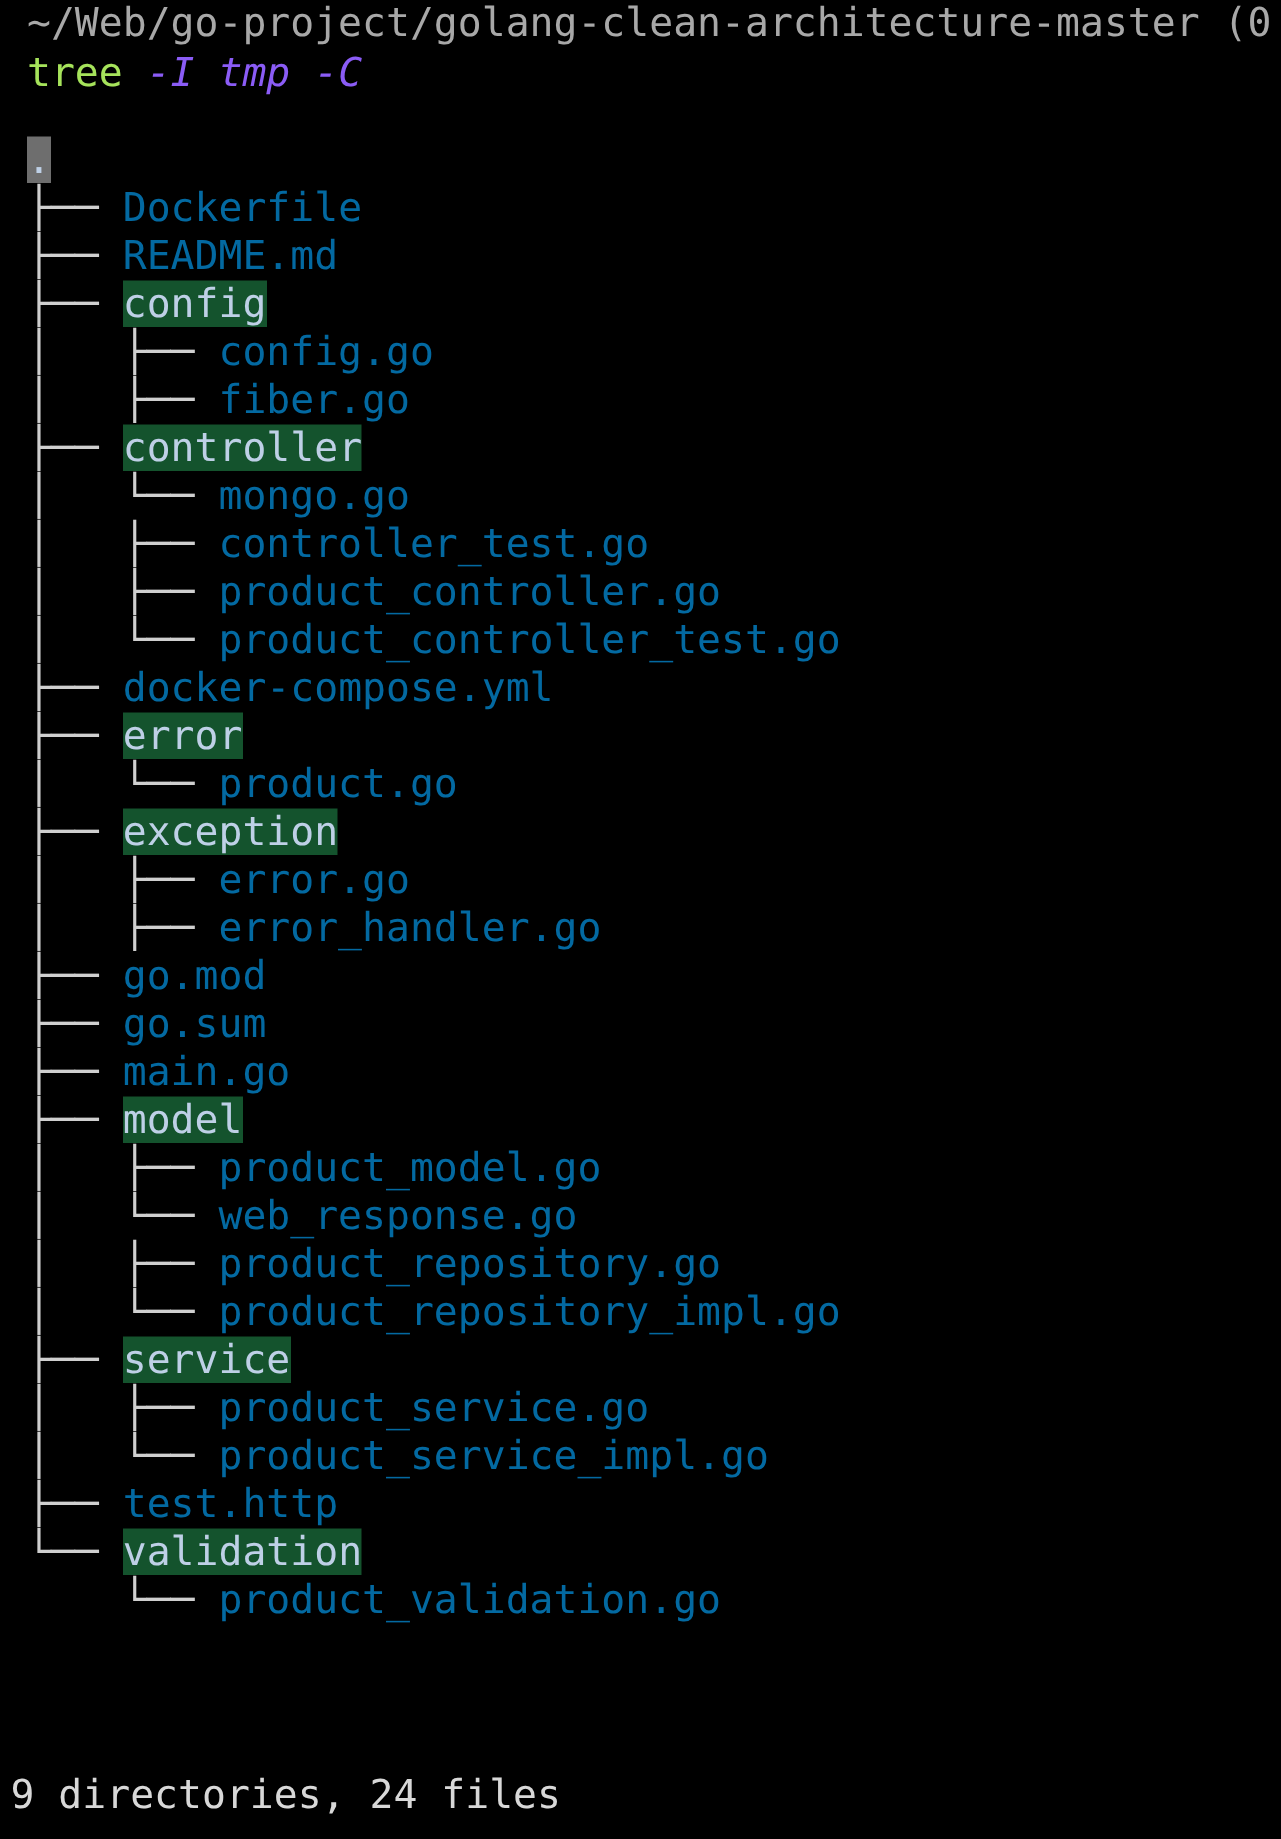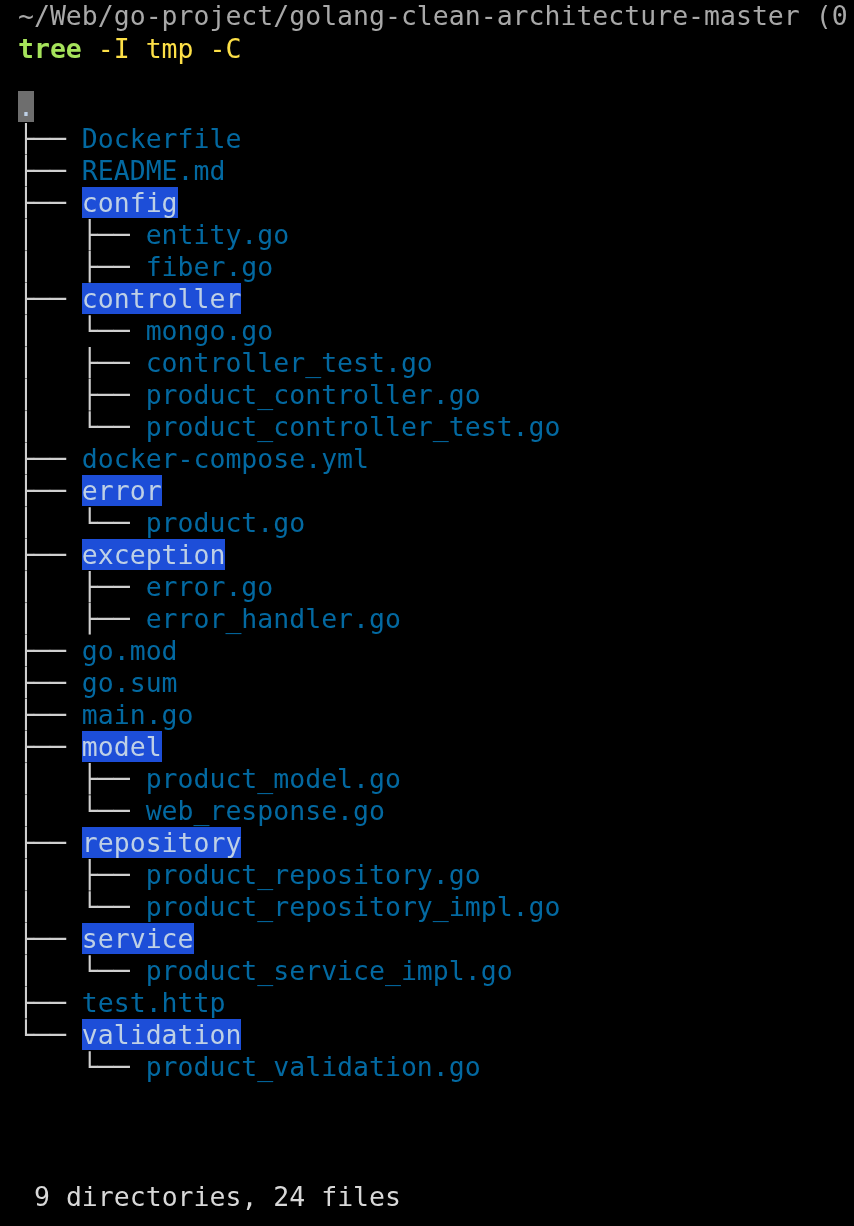--- a/index.html
+++ b/index.html
@@ -36,50 +36,51 @@
     top: 0px;
     color: #a8a8a8;
   }
   #command-line {
     position: absolute;
     left: 18px;
     top: 33px;
   }
   .cmd-name {
     color: #a6e35b;
-    font-weight: bold;
+    font-weight: normal;
   }
   .cmd-args {
-    color: #fde047;
+    color: #8b5cf6;
+    font-style: italic;
   }
   #tree-body {
     position: absolute;
     left: 18px;
     top: 91px;
   }
   #summary-line {
     position: absolute;
-    left: 34px;
+    left: 7px;
     top: 1181px;
     color: #d8d8d8;
   }
   .tree-row {
     font-family: "DejaVu Sans Mono", monospace;
     font-size: 26.5px;
     line-height: 32px;
     height: 32px;
     white-space: pre;
     color: #d8d8d8;
   }
   .connector {
     color: #cfcfcf;
   }
   .dir {
     color: #bed0e6;
-    background: #1d4ed8;
+    background: #14532d;
   }
   .file {
     color: #0369a1;
   }
   .root {
     color: #bed0e6;
     background: #6e6e6e;
   }
 </style>
 </head>
@@ -89,43 +90,43 @@
 
   <div class="line" id="prompt-line">~/Web/go-project/golang-clean-architecture-master (0.059s)</div>
 
   <div class="line" id="command-line"><span class="cmd-name">tree</span><span class="cmd-args"> -I tmp -C</span></div>
 
   <div id="tree-body">
       <div class="tree-row"><span class="root">.</span></div>
       <div class="tree-row"><span class="connector">├── </span><span class="file">Dockerfile</span></div>
       <div class="tree-row"><span class="connector">├── </span><span class="file">README.md</span></div>
       <div class="tree-row"><span class="connector">├── </span><span class="dir">config</span></div>
-      <div class="tree-row"><span class="connector">│   ├── </span><span class="file">entity.go</span></div>
+      <div class="tree-row"><span class="connector">│   ├── </span><span class="file">config.go</span></div>
       <div class="tree-row"><span class="connector">│   ├── </span><span class="file">fiber.go</span></div>
       <div class="tree-row"><span class="connector">├── </span><span class="dir">controller</span></div>
       <div class="tree-row"><span class="connector">│   └── </span><span class="file">mongo.go</span></div>
       <div class="tree-row"><span class="connector">│   ├── </span><span class="file">controller_test.go</span></div>
       <div class="tree-row"><span class="connector">│   ├── </span><span class="file">product_controller.go</span></div>
       <div class="tree-row"><span class="connector">│   └── </span><span class="file">product_controller_test.go</span></div>
       <div class="tree-row"><span class="connector">├── </span><span class="file">docker-compose.yml</span></div>
       <div class="tree-row"><span class="connector">├── </span><span class="dir">error</span></div>
       <div class="tree-row"><span class="connector">│   └── </span><span class="file">product.go</span></div>
       <div class="tree-row"><span class="connector">├── </span><span class="dir">exception</span></div>
       <div class="tree-row"><span class="connector">│   ├── </span><span class="file">error.go</span></div>
       <div class="tree-row"><span class="connector">│   ├── </span><span class="file">error_handler.go</span></div>
       <div class="tree-row"><span class="connector">├── </span><span class="file">go.mod</span></div>
       <div class="tree-row"><span class="connector">├── </span><span class="file">go.sum</span></div>
       <div class="tree-row"><span class="connector">├── </span><span class="file">main.go</span></div>
       <div class="tree-row"><span class="connector">├── </span><span class="dir">model</span></div>
       <div class="tree-row"><span class="connector">│   ├── </span><span class="file">product_model.go</span></div>
       <div class="tree-row"><span class="connector">│   └── </span><span class="file">web_response.go</span></div>
-      <div class="tree-row"><span class="connector">├── </span><span class="dir">repository</span></div>
       <div class="tree-row"><span class="connector">│   ├── </span><span class="file">product_repository.go</span></div>
       <div class="tree-row"><span class="connector">│   └── </span><span class="file">product_repository_impl.go</span></div>
       <div class="tree-row"><span class="connector">├── </span><span class="dir">service</span></div>
+      <div class="tree-row"><span class="connector">│   ├── </span><span class="file">product_service.go</span></div>
       <div class="tree-row"><span class="connector">│   └── </span><span class="file">product_service_impl.go</span></div>
       <div class="tree-row"><span class="connector">├── </span><span class="file">test.http</span></div>
       <div class="tree-row"><span class="connector">└── </span><span class="dir">validation</span></div>
       <div class="tree-row"><span class="connector">    └── </span><span class="file">product_validation.go</span></div>
     </div>
 
   <div class="line" id="summary-line">9 directories, 24 files</div>
 
 </div>
 

